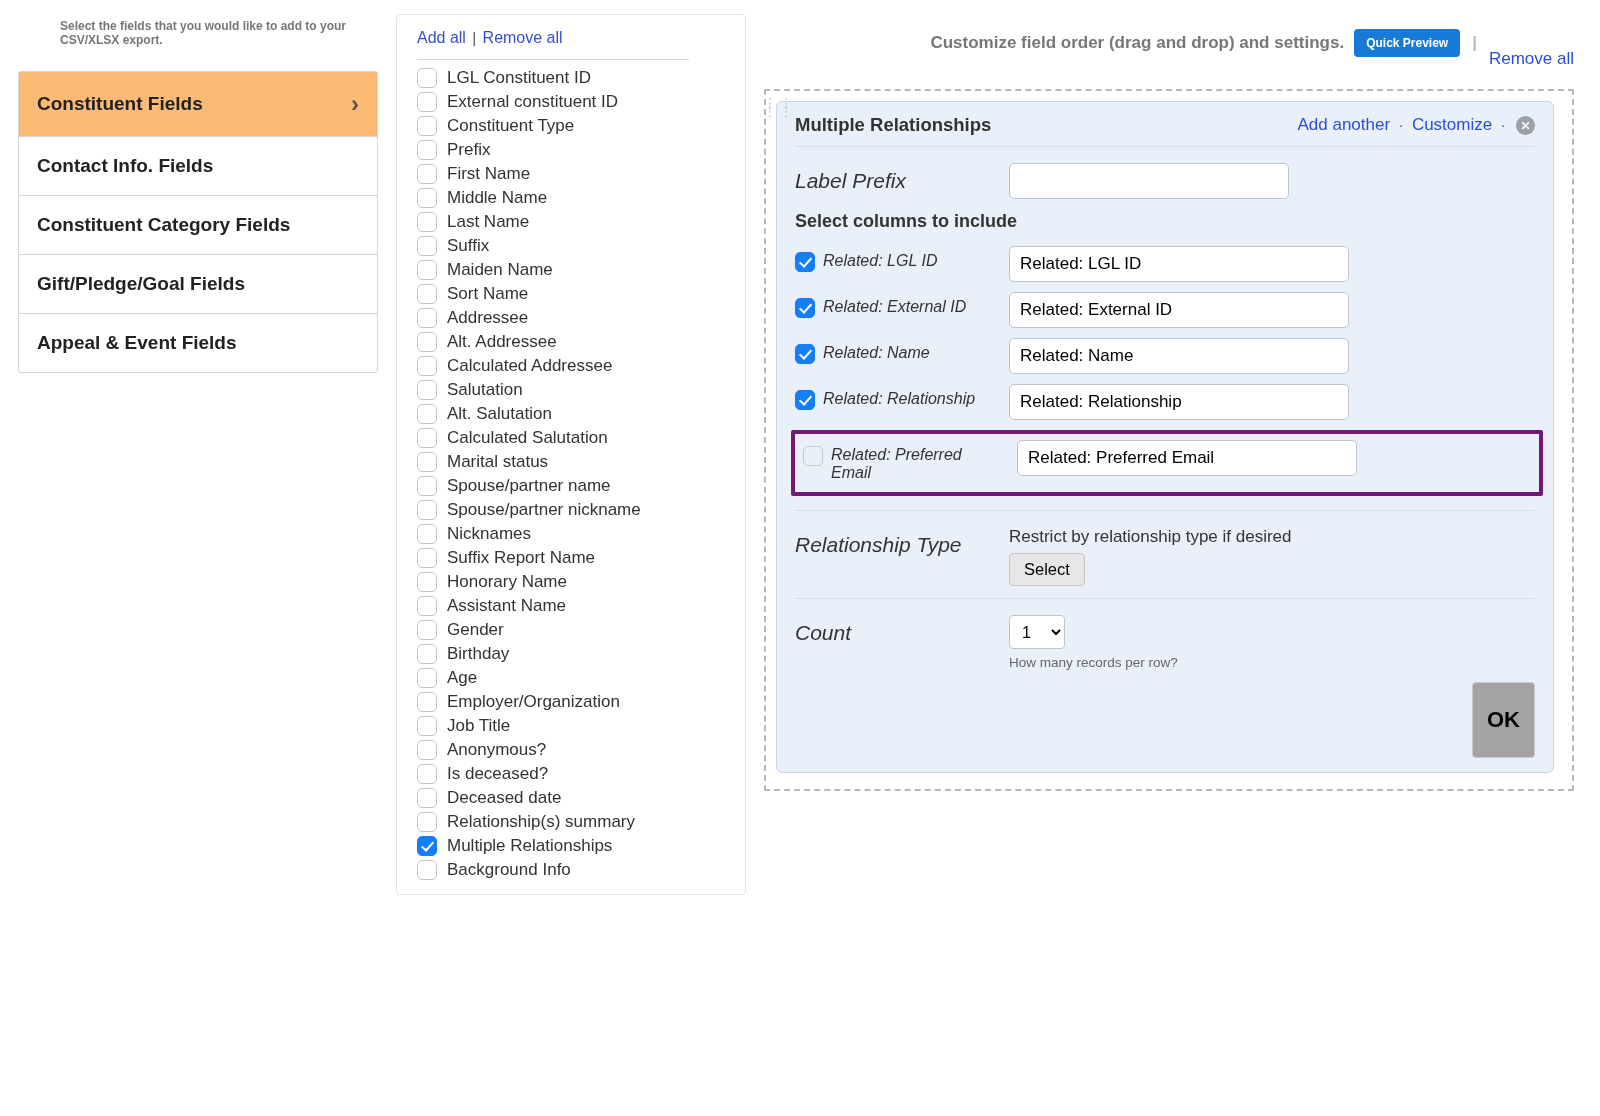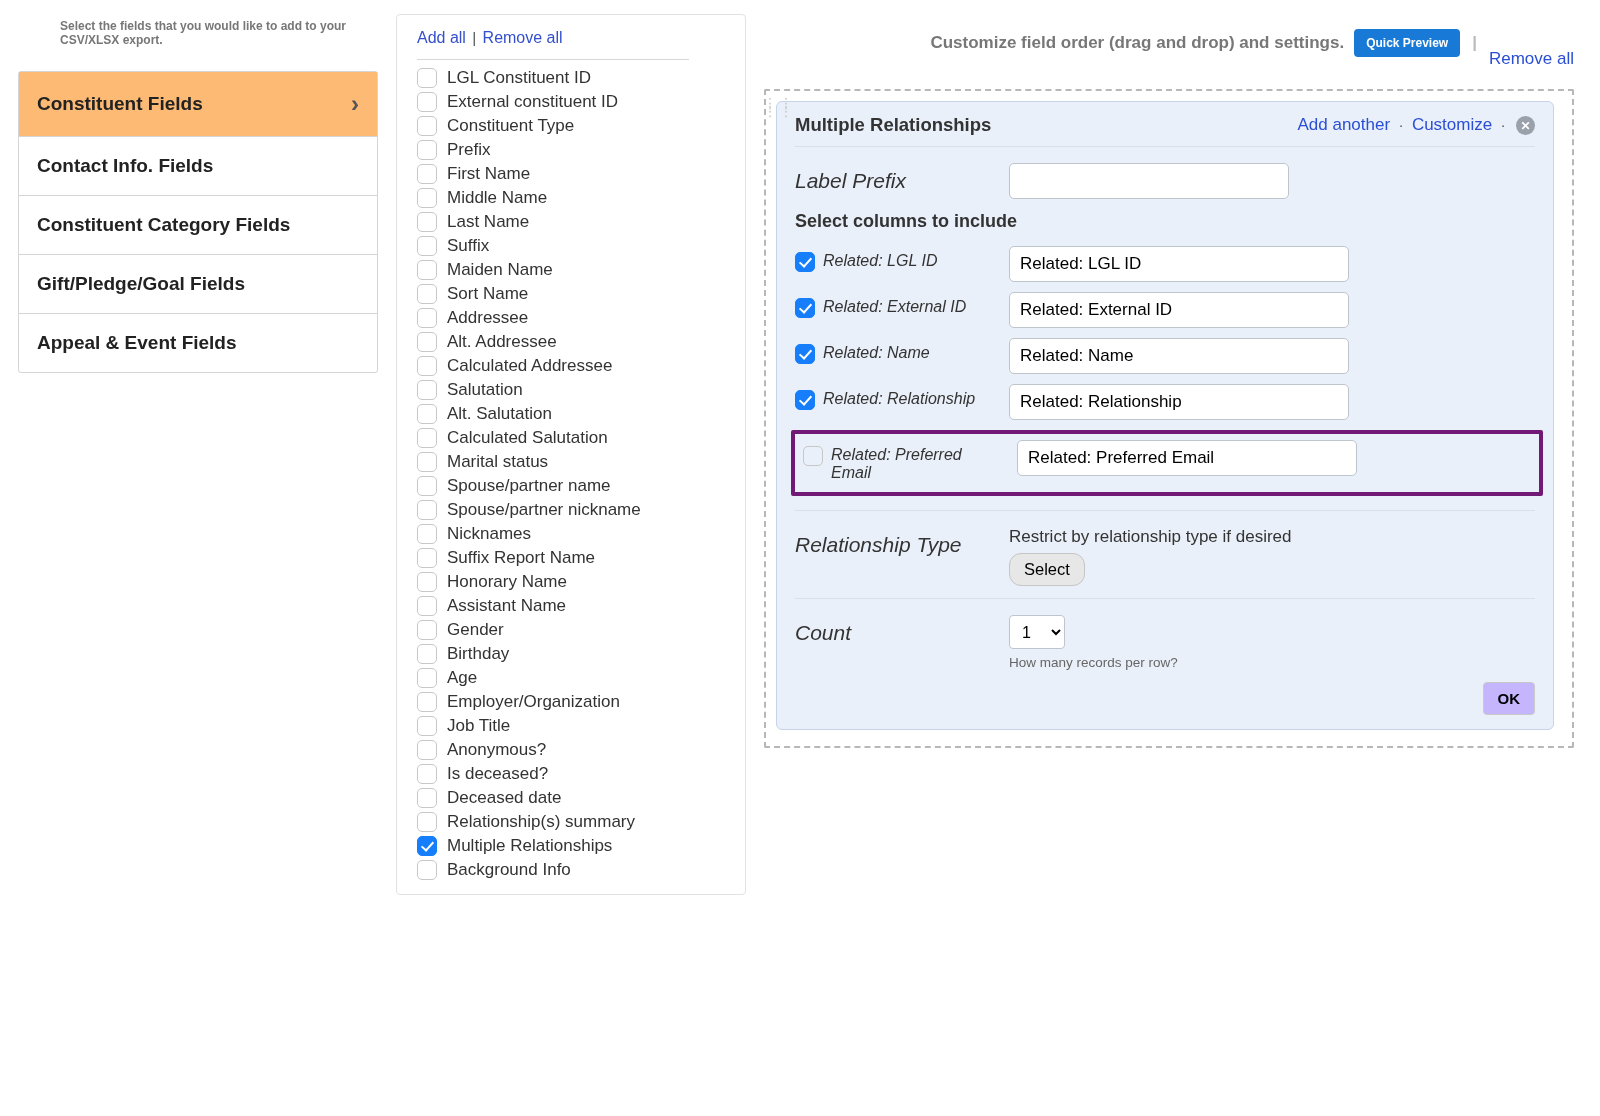--- a/index.html
+++ b/index.html
@@ -81,32 +81,32 @@
     .form-row .lbl-plain { width: 200px; font-style: italic; font-size: 21px; color: #333; padding-top: 6px; }
     .txt-input {
       height: 36px; padding: 4px 10px; border: 1px solid #bfc5cc; border-radius: 5px;
       font-size: 17px; background: #fff; width: 340px;
     }
     .txt-input.wide { width: 280px; }
     .sel-cols-title { font-weight: 700; font-size: 18px; margin: 10px 0 14px; }
     .boxed-red { border: 4px solid #701a75; border-radius: 2px; padding: 6px 8px 10px; margin: 6px -8px 14px -4px; }
     .section-sep { border: none; border-top: 1px solid #d6dfec; margin: 10px 0 16px; }
     .select-btn {
-      background: #e7e7e7; border: 1px solid #c5c5c5; border-radius: 12px;
+      background: #e7e7e7; border: 1px solid #c5c5c5; border-radius: 4px;
       padding: 6px 14px; font-size: 16.5px; cursor: pointer;
     }
     .hint { font-size: 13.5px; color: #666; margin-top: 6px; }
     .count-select {
       height: 34px; border: 1px solid #bfc5cc; border-radius: 4px; background: #fff;
       font-size: 16px; padding: 2px 8px; width: 56px;
     }
     .ok-row { display: flex; justify-content: flex-end; margin-top: 10px; }
     .ok-btn {
-      background: #c4b5fd; border: 1px solid #c9c9c9; border-radius: 4px;
-      padding: 7px 14px; font-size: 15px; font-weight: 600; cursor: pointer;
+      background: #a3a3a3; border: 1px solid #c9c9c9; border-radius: 4px;
+      padding: 24px 14px; font-size: 22px; font-weight: 600; cursor: pointer;
     }
   </style>
 </head>
 <body>
 
 <div class="container">
 
   <div class="left-section">
     <div class="heading-left">Select the fields that you would like to add to your CSV/XLSX export.</div>
     <div class="category-list" id="category-list">

